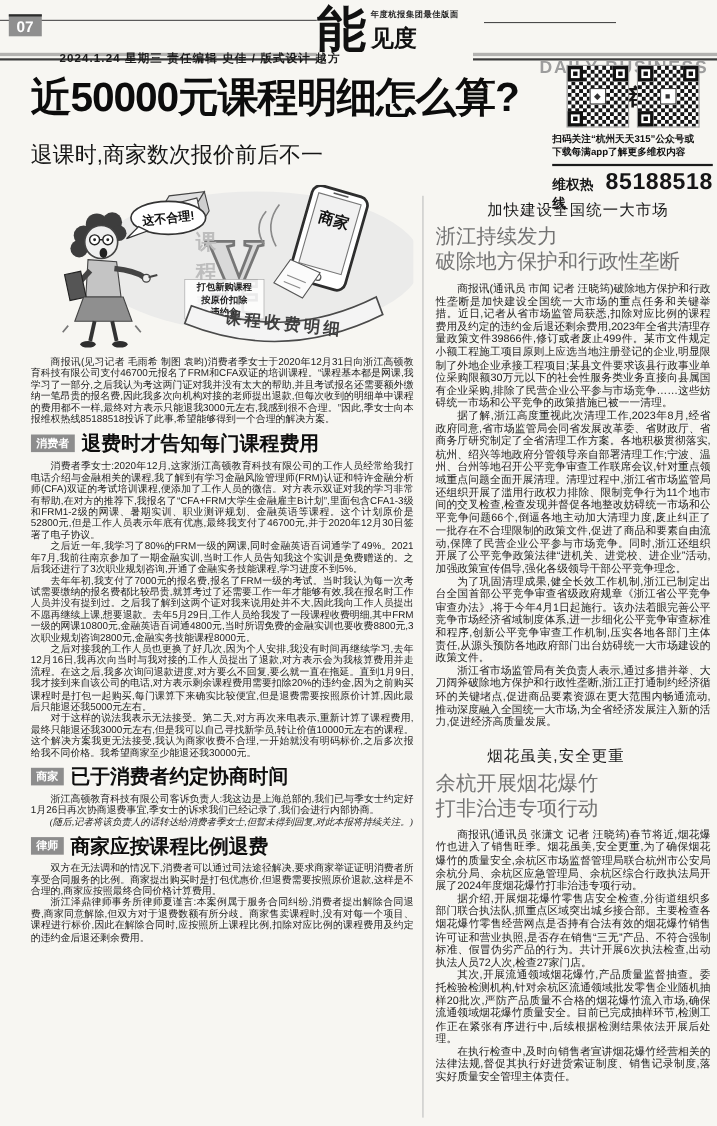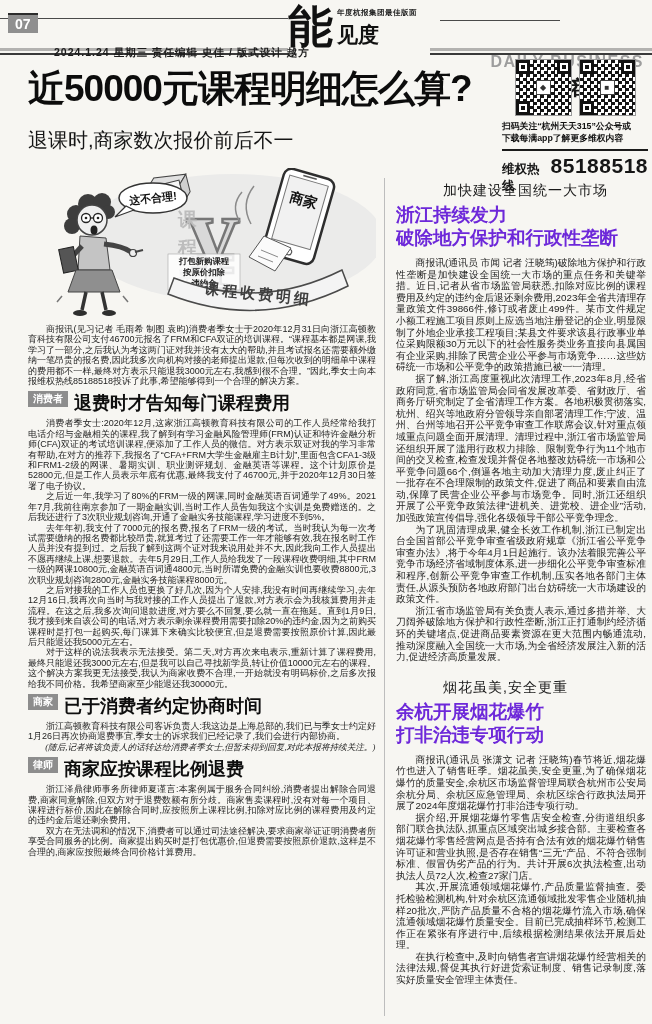--- a/index.html
+++ b/index.html
@@ -46,29 +46,29 @@
              display:flex; align-items:baseline; justify-content:center; gap:5px; }
   .hot-label { font-size:12.5px; font-weight:900; }
   .hot-num { font-size:21px; font-weight:700; letter-spacing:0.5px; }
 
   
   .vline { position:absolute; left:384px; top:178px; width:1px; height:838px; background:#bdbdbd; }
 
   .colL { position:absolute; left:28px; top:168px; width:348px; height:852px; overflow:hidden; }
   .colL svg { display:block; margin-bottom:6px; }
   .colL p { font-size:9px; line-height:10.4px; text-align:justify; text-indent:2em; color:#1d1d1d; }
-  .sec-head { margin:5px 0 3px; display:flex; align-items:flex-start; gap:6px; }
+  .sec-head { margin:5px 0 3px; display:flex; align-items:center; gap:6px; }
   .tag { background:#8d8d8d; color:#fff; font-size:10px; font-weight:bold; padding:1px 5px; flex:none; }
   .sec-title { font-size:18px; font-weight:900; color:#0e0e0e; }
   .note { font-family:"Liberation Serif", serif; font-style:italic; font-size:8.6px !important;
           color:#222; }
 
   .colR { position:absolute; left:396px; top:182px; width:250px; height:836px; overflow:hidden; }
   .kicker { font-size:14px; color:#1a1a1a; letter-spacing:1px;margin-left:47px; }
-  .art-headline { font-size:18.5px; font-weight:700; line-height:23px; margin:3px 0 8px; color:#6d28d9; }
+  .art-headline { font-size:18.5px; font-weight:400; line-height:23px; margin:3px 0 8px; color:#737373; }
   .colR p { font-size:9.8px; line-height:11.6px; text-align:justify; text-indent:2em; color:#1d1d1d; }
   .art2 { margin-top:16px; }
 </style>
 </head>
 <body>
 
 <div class="page">
 
   <div class="hdr-thin" style="left:0;   top:18px; width:288px;"></div>
   <div class="hdr-thin" style="left:440px;top:20px; width:120px;"></div>
@@ -213,22 +213,22 @@
       <span class="tag">商家</span>
       <span class="sec-title">已于消费者约定协商时间</span>
     </div>
     <p>浙江高顿教育科技有限公司客诉负责人:我这边是上海总部的,我们已与季女士约定好1月26日再次协商退费事宜,季女士的诉求我们已经记录了,我们会进行内部协商。</p>
     <p class="note">(随后,记者将该负责人的话转达给消费者季女士,但暂未得到回复,对此本报将持续关注。)</p>
 
     <div class="sec-head">
       <span class="tag">律师</span>
       <span class="sec-title">商家应按课程比例退费</span>
     </div>
+    <p>双方在无法调和的情况下,消费者可以通过司法途径解决,要求商家举证证明消费者所享受合同服务的比例。商家提出购买时是打包优惠价,但退费需要按照原价退款,这样是不合理的,商家应按照最终合同价格计算费用。</p>
     <p>浙江泽鼎律师事务所律师夏谨言:本案例属于服务合同纠纷,消费者提出解除合同退费,商家同意解除,但双方对于退费数额有所分歧。商家售卖课程时,没有对每一个项目、课程进行标价,因此在解除合同时,应按照所上课程比例,扣除对应比例的课程费用及约定的违约金后退还剩余费用。</p>
-    <p>双方在无法调和的情况下,消费者可以通过司法途径解决,要求商家举证证明消费者所享受合同服务的比例。商家提出购买时是打包优惠价,但退费需要按照原价退款,这样是不合理的,商家应按照最终合同价格计算费用。</p>
   </div>
 
   <div class="colR">
 
     <div class="article">
       <div class="kicker">加快建设全国统一大市场</div>
       <div class="art-headline">
         <span>浙江持续发力</span><br>
         <span>破除地方保护和行政性垄断</span>
       </div>

